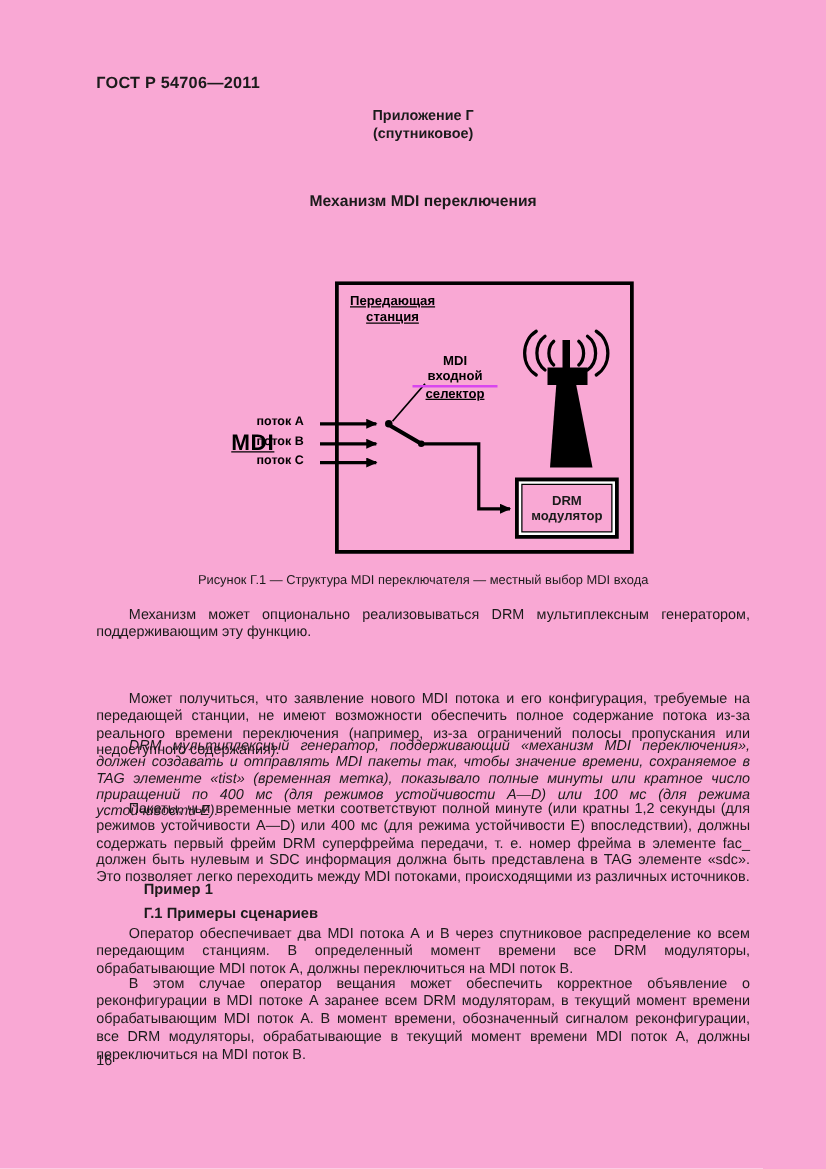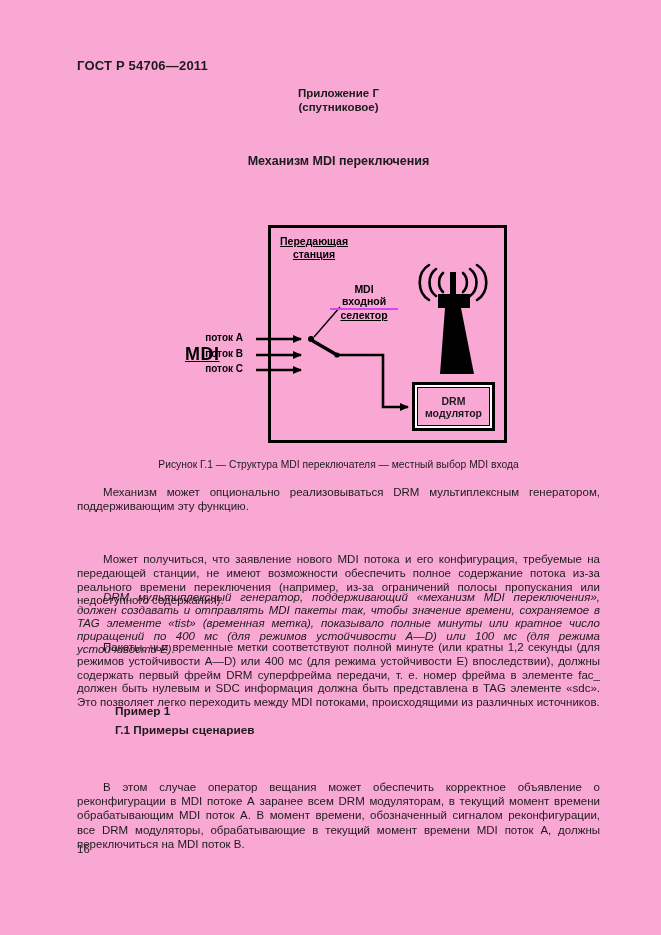--- a/index.html
+++ b/index.html
@@ -115,17 +115,18 @@
   <div class="caption">Рисунок Г.1 — Структура MDI переключателя — местный выбор MDI входа</div>
 
   <p class="para p2">Механизм может опционально реализовываться DRM мультиплексным генератором, поддерживающим эту функцию.</p>
   <p class="para p4">Может получиться, что заявление нового MDI потока и его конфигурация, требуемые на передающей станции, не имеют возможности обеспечить полное содержание потока из-за реального времени переключения (например, из-за ограничений полосы пропускания или недоступного содержания).</p>
   <p class="para p5">DRM мультиплексный генератор, поддерживающий «механизм MDI переключения», должен создавать и отправлять MDI пакеты так, чтобы значение времени, сохраняемое в TAG элементе «tist» (временная метка), показывало полные минуты или кратное число приращений по 400 мс (для режимов устойчивости А—D) или 100 мс (для режима устойчивости Е).</p>
   <p class="para p6">Пакеты, чьи временные метки соответствуют полной минуте (или кратны 1,2 секунды (для режимов устойчивости А—D) или 400 мс (для режима устойчивости Е) впоследствии), должны содержать первый фрейм DRM суперфрейма передачи, т. е. номер фрейма в элементе fac_ должен быть нулевым и SDC информация должна быть представлена в TAG элементе «sdc». Это позволяет легко переходить между MDI потоками, происходящими из различных источников.</p>
 
   <h4 class="sec-h g1">Г.1 Примеры сценариев</h4>
   <h4 class="sec-h ex1">Пример 1</h4>
 
+  <p class="para p7">Оператор обеспечивает два MDI потока А и В через спутниковое распределение ко всем передающим станциям. В определенный момент времени все DRM модуляторы, обрабатывающие MDI поток А, должны переключиться на MDI поток В.</p>
   <p class="para p8">В этом случае оператор вещания может обеспечить корректное объявление о реконфигурации в MDI потоке А заранее всем DRM модуляторам, в текущий момент времени обрабатывающим MDI поток А. В момент времени, обозначенный сигналом реконфигурации, все DRM модуляторы, обрабатывающие в текущий момент времени MDI поток А, должны переключиться на MDI поток В.</p>
 
   <div class="pagenum">16</div>
 
 </div>
 
 </body></html>

